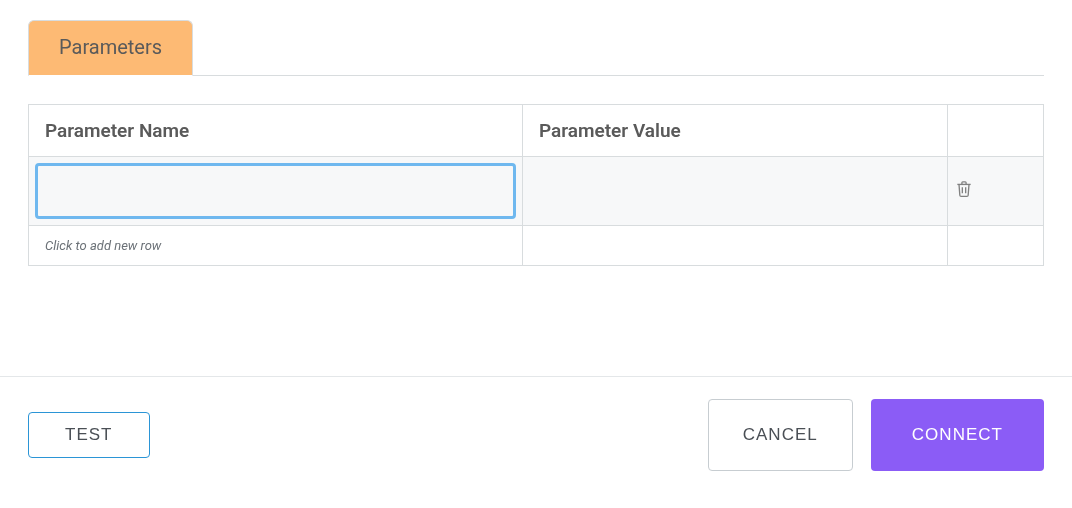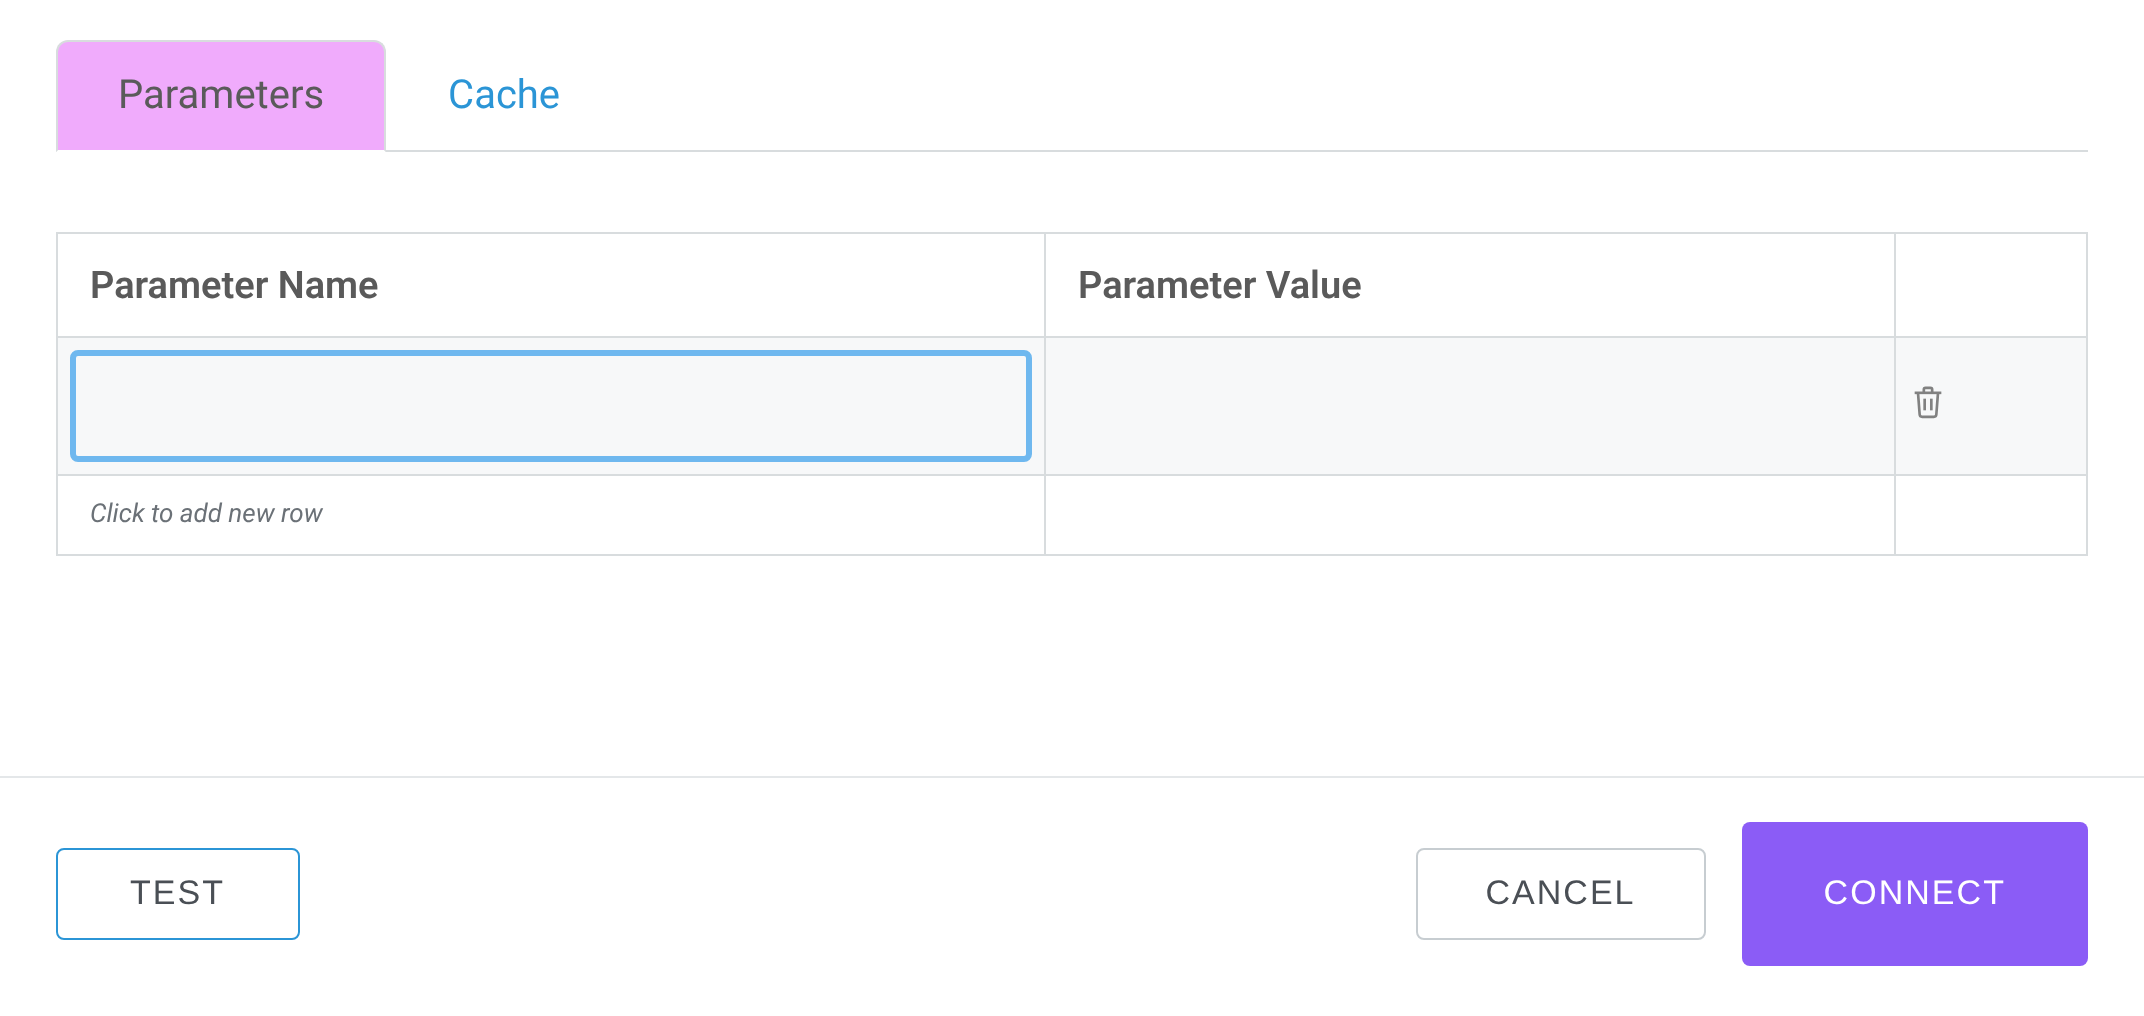--- a/index.html
+++ b/index.html
@@ -22,31 +22,31 @@
       padding: 14px 30px 16px 30px;
       font-size: 20px;
       color: #2b95d6;
       cursor: pointer;
       border: 1px solid transparent;
       border-bottom: none;
       position: relative;
     }
     .tab.active {
       color: #5a5a5a;
-      background: #f0abfc;
+      background: #fdba74;
       border: 1px solid #d8dcde;
       border-bottom: 1px solid #fff;
       border-top-left-radius: 6px;
       border-top-right-radius: 6px;
       margin-bottom: -1px;
     }
     .table {
       width: 100%;
       border-collapse: collapse;
-      margin-top: 40px;
+      margin-top: 28px;
     }
     .table th, .table td {
       border: 1px solid #d8dcde;
       text-align: left;
       vertical-align: middle;
     }
     .table th {
       padding: 14px 16px;
       font-size: 19px;
       font-weight: 600;
@@ -117,21 +117,20 @@
     }
     .footer {
       display: flex;
       justify-content: space-between;
       align-items: center;
       padding: 22px 0 24px 0;
     }
     .footer-right {
       display: flex;
       gap: 18px;
-      align-items: center;
     }
     .btn {
       font-size: 17px;
       font-weight: 500;
       letter-spacing: 0.06em;
       padding: 12px 30px;
       border-radius: 4px;
       cursor: pointer;
       background: #fff;
       border: 1px solid transparent;
@@ -150,21 +149,20 @@
       background: #8b5cf6;
       color: #fff;
       padding: 25px 40px;
     }
   </style>
 </head>
 <body>
 
 <div class="tabs">
   <div class="tab active">Parameters</div>
-  <div class="tab">Cache</div>
 </div>
 
 <table class="table">
   <thead>
     <tr>
       <th class="col-name">Parameter Name</th>
       <th class="col-value">Parameter Value</th>
       <th class="col-action"></th>
     </tr>
   </thead>

